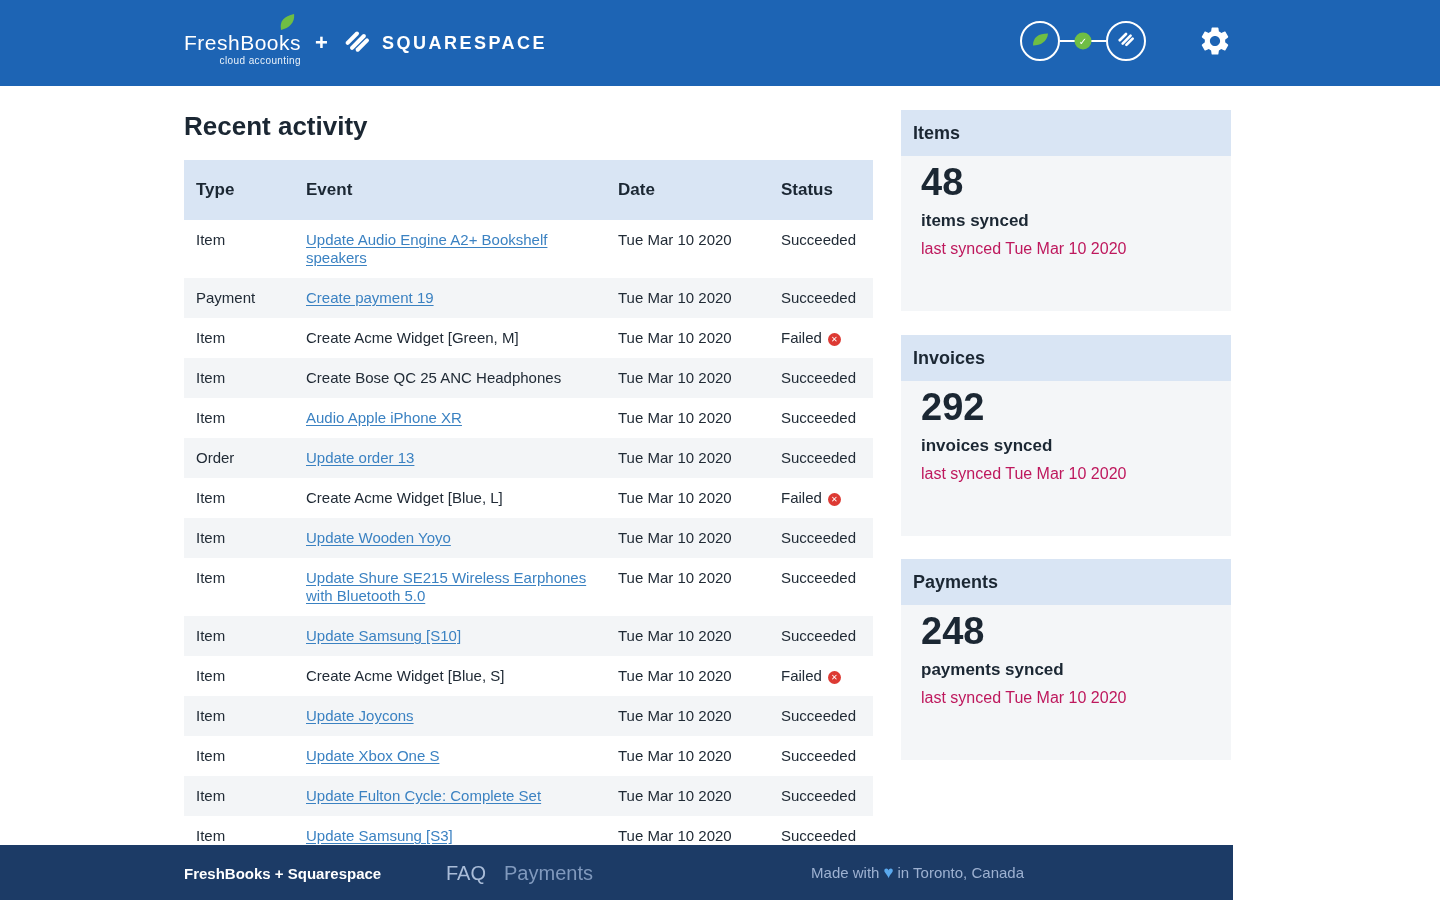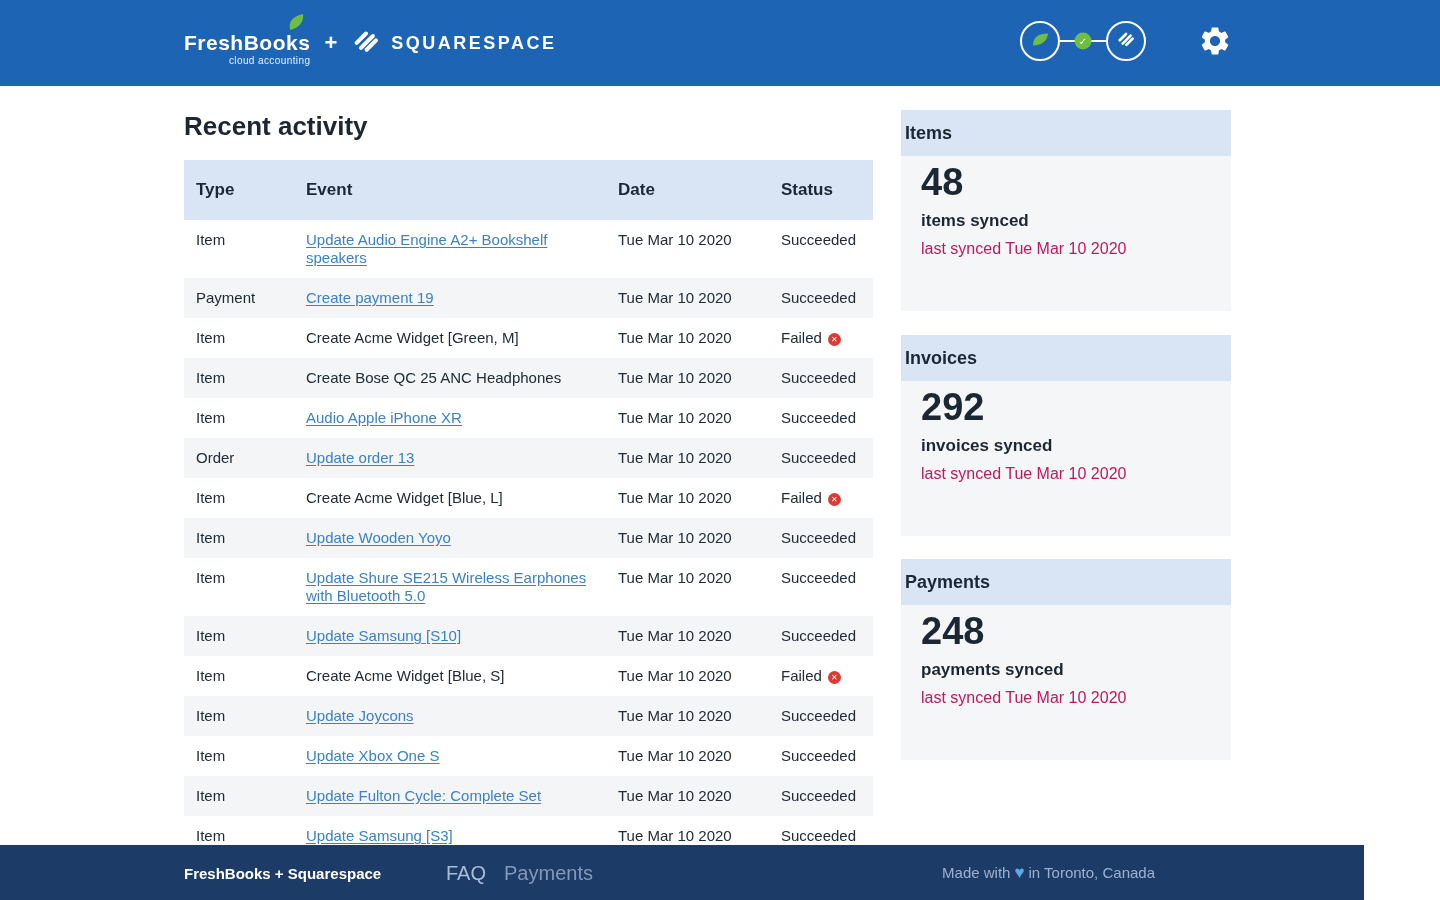--- a/index.html
+++ b/index.html
@@ -4,21 +4,21 @@
 <style>
   * { margin:0; padding:0; box-sizing:border-box; }
   html,body { background:#e9e9e9; }
   body { font-family:"Liberation Sans","DejaVu Sans",sans-serif; color:#212b36; }
   .page { position:relative; width:1440px; height:900px; background:#ffffff; overflow:hidden; margin:0 auto; }
 
   
   .header { position:absolute; top:0; left:0; width:1440px; height:86px; background:#1d64b4; }
   .logo-group { position:absolute; left:184px; top:0; height:86px; display:flex; align-items:center; }
   .fb-logo { position:relative; padding-top:12px; }
-  .fb-word { color:#fff; font-size:21px; font-weight:bold; letter-spacing:0.5px; line-height:22px; }
+  .fb-word { color:#fff; font-size:21px; font-weight:normal; letter-spacing:0.5px; line-height:22px; }
   .fb-tag { color:#e8f1fa; font-size:10px; text-align:right; letter-spacing:0.4px; margin-top:1px; }
   .fb-leaf { position:absolute; top:-6px; right:2px; transform:rotate(-12deg); }
   .plus { color:#fff; font-size:22px; font-weight:bold; margin:0 14px 0 14px; }
   .sq-logo { display:flex; align-items:center; gap:10px;text-align:right; }
   .sq-word { color:#fff; font-size:18px; font-weight:600; letter-spacing:2.5px; }
 
   .sync { position:absolute; right:294px; top:21px; display:flex; align-items:center; }
   .sync-circle { width:40px; height:40px; border:2.5px solid #fff; border-radius:50%; display:flex; align-items:center; justify-content:center; }
   .sync-line { position:relative; width:46px; height:2px; background:#fff; }
   .sync-dot { position:absolute; left:50%; top:50%; transform:translate(-50%,-50%); width:17px; height:17px; border-radius:50%; background:#6fbe44; color:#fff; font-size:10px; font-weight:bold; display:flex; align-items:center; justify-content:center; }
@@ -33,28 +33,28 @@
   .trow { display:grid; grid-template-columns:110px 312px 163px 104px; background:#fff; }
   .trow:nth-child(even) { background:#f3f5f7; }
   .cell { padding:11px 12px; line-height:18px; }
   .event-cell.link { color:#3b82c2; text-decoration:underline; text-underline-offset:2px; cursor:pointer; }
   .status-cell { white-space:nowrap; }
   .error-icon { display:none; width:13px; height:13px; border-radius:50%; background:#dd3a33; color:#fff; font-size:8px; line-height:13px; text-align:center; vertical-align:middle; margin-left:6px; font-weight:bold; }
   .error-icon.show { display:inline-block; }
 
   
   .card { position:absolute; left:901px; width:330px; }
-  .card-header { height:46px; background:#d9e5f4; display:flex; align-items:center; padding:0 4px; font-size:18px; font-weight:bold; color:#1b2733; }
+  .card-header { height:46px; background:#d9e5f4; display:flex; align-items:center; padding:0 12px; font-size:18px; font-weight:bold; color:#1b2733; }
   .card-body { background:#f4f6f8; height:155px; padding:6px 20px; }
   .card-count { font-size:38px; font-weight:bold; color:#1b2733; line-height:40px; }
   .card-label { font-size:17px; font-weight:bold; color:#1b2733; margin-top:9px; }
   .card-sub { font-size:16px; color:#be185d; margin-top:9px; }
 
   
-  .footer { position:absolute; left:0; bottom:0; width:1364px; height:55px; background:#1c3b66; }
+  .footer { position:absolute; left:0; bottom:0; width:1233px; height:55px; background:#1c3b66; }
   .footer-brand { position:absolute; left:184px; top:50%; transform:translateY(-50%); color:#fff; font-size:15px; font-weight:bold; }
   .footer-links { position:absolute; left:446px; top:50%; transform:translateY(-50%); display:flex; gap:18px; font-size:15px; }
   .footer-link { color:#a9bcd8; cursor:pointer; background:none; border:none; font-size:20px; font-family:inherit; }
   .footer-link.dim { color:#8099bd; }
   .made-with { position:absolute; right:209px; top:50%; transform:translateY(-50%); color:#9db1d1; font-size:15px; display:flex; align-items:center; gap:4px; }
   .heart { color:#5aa9ee; font-size:17px; }
 </style>
 </head>
 <body>
 

